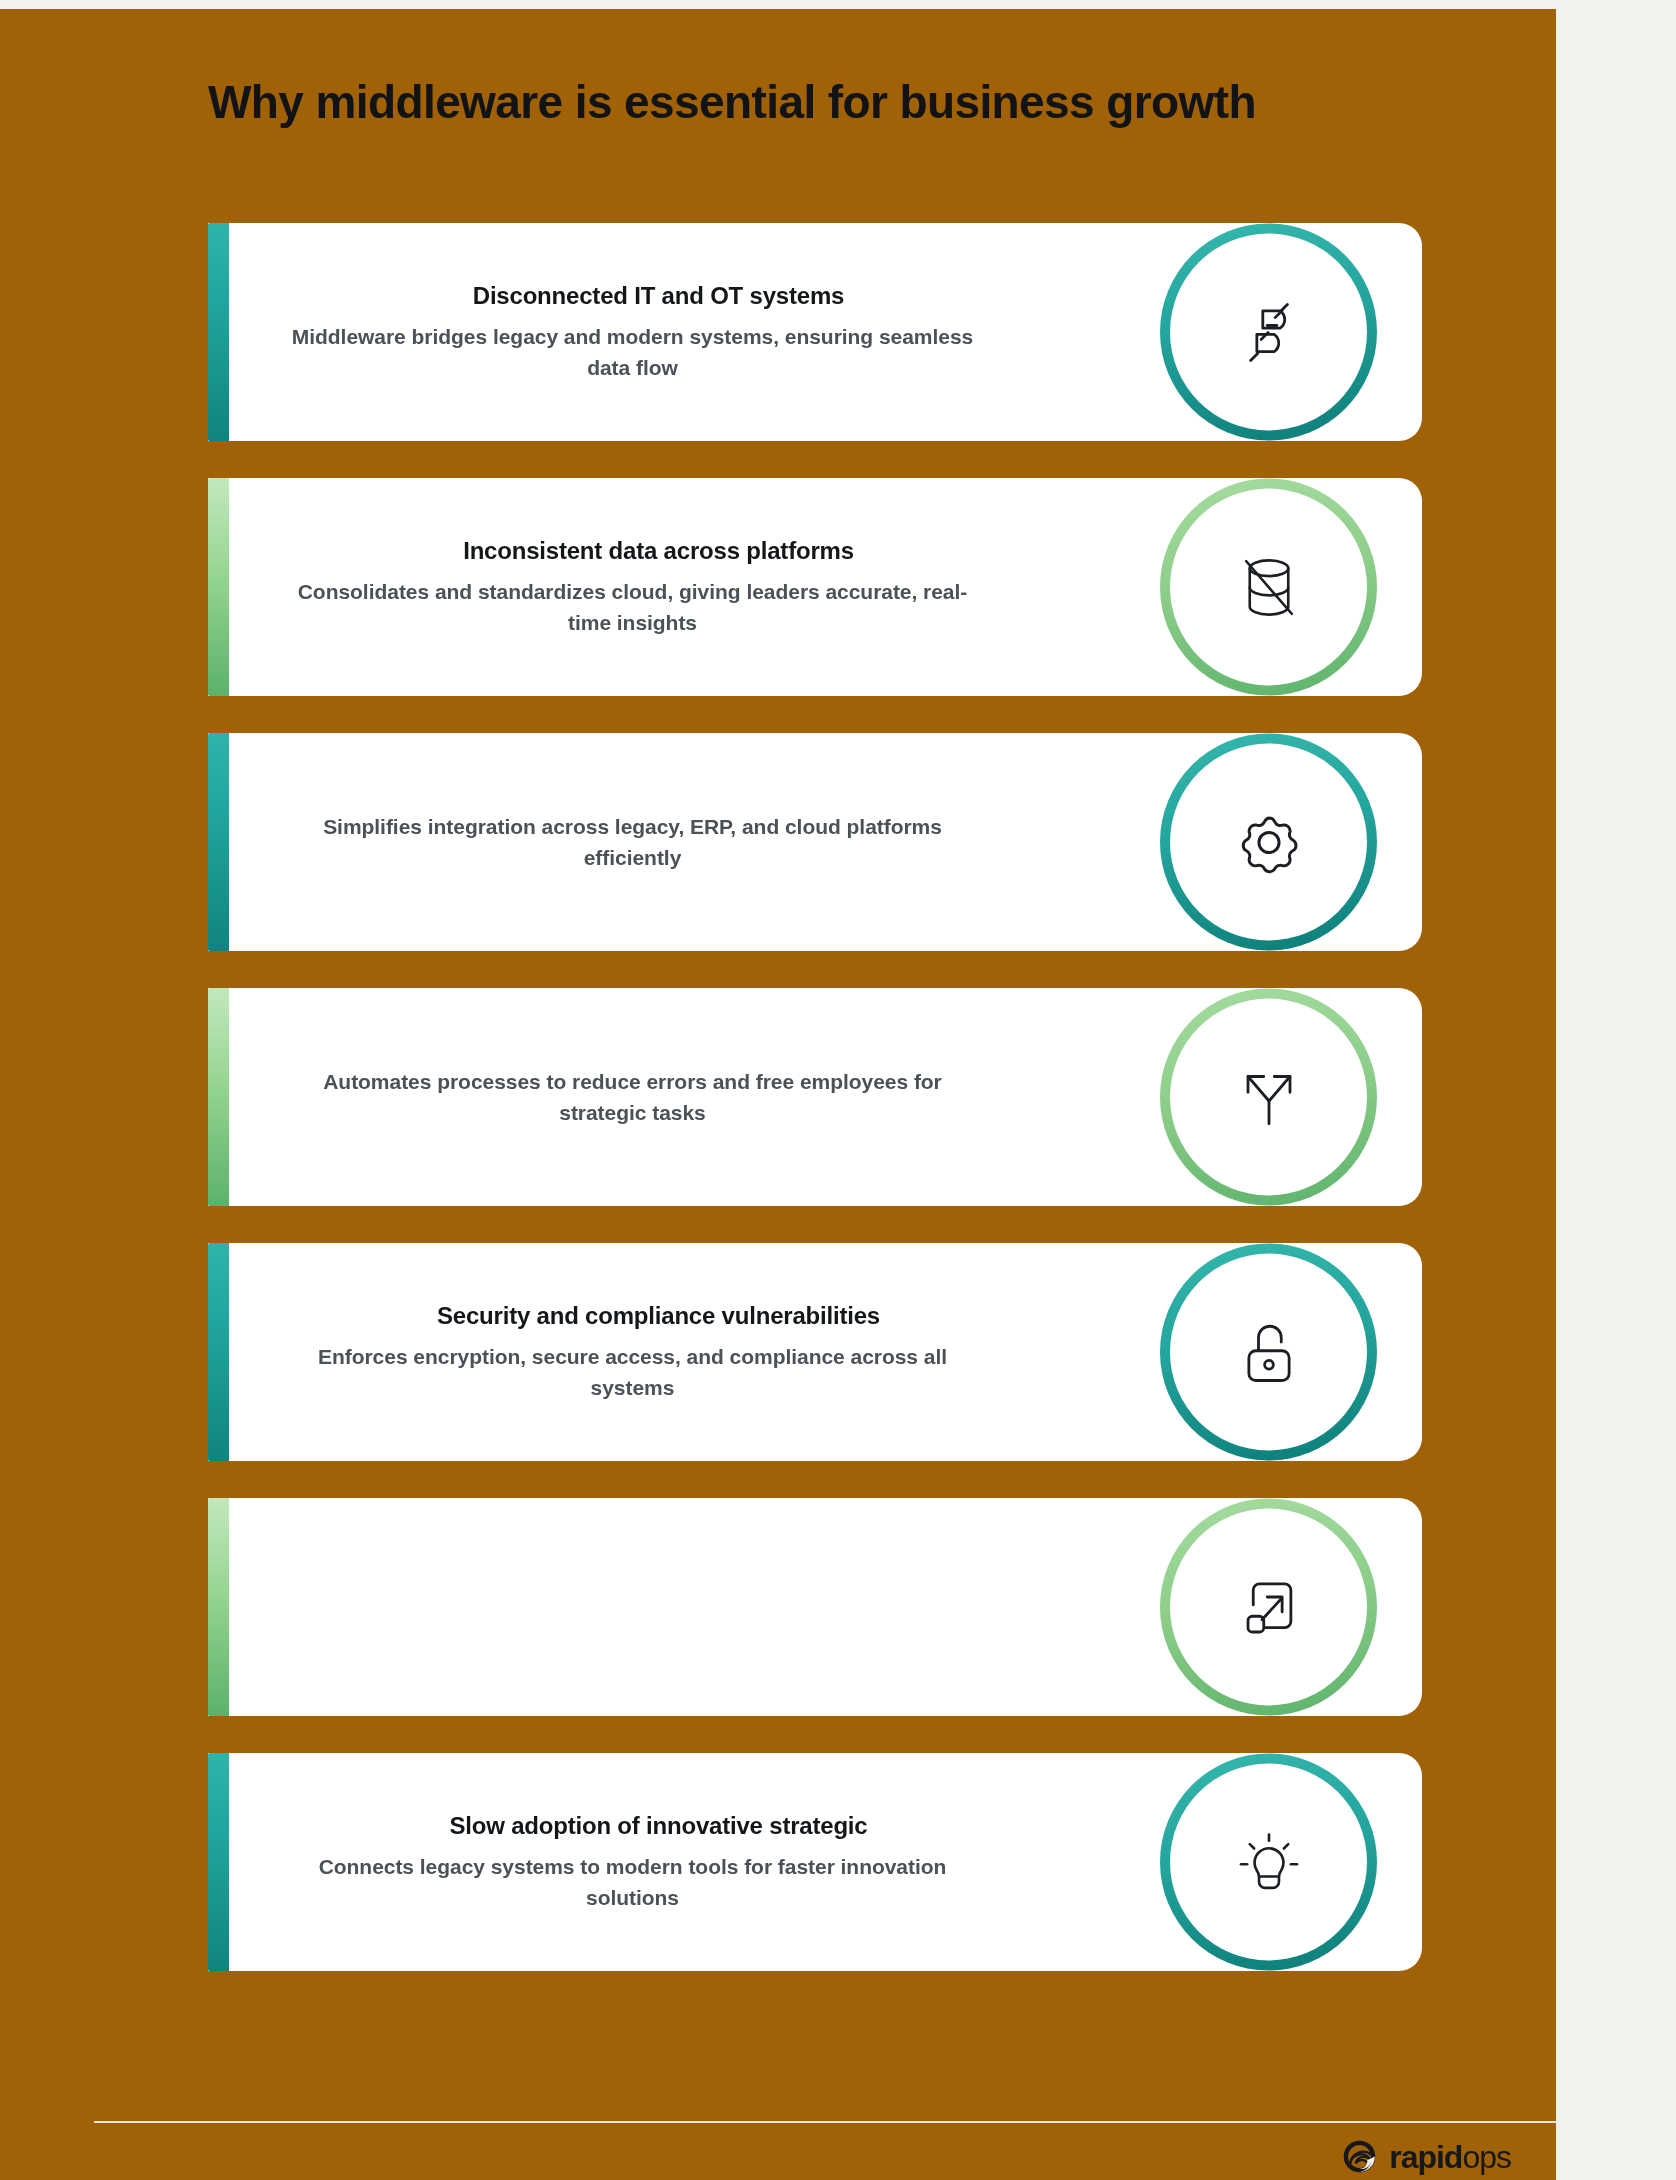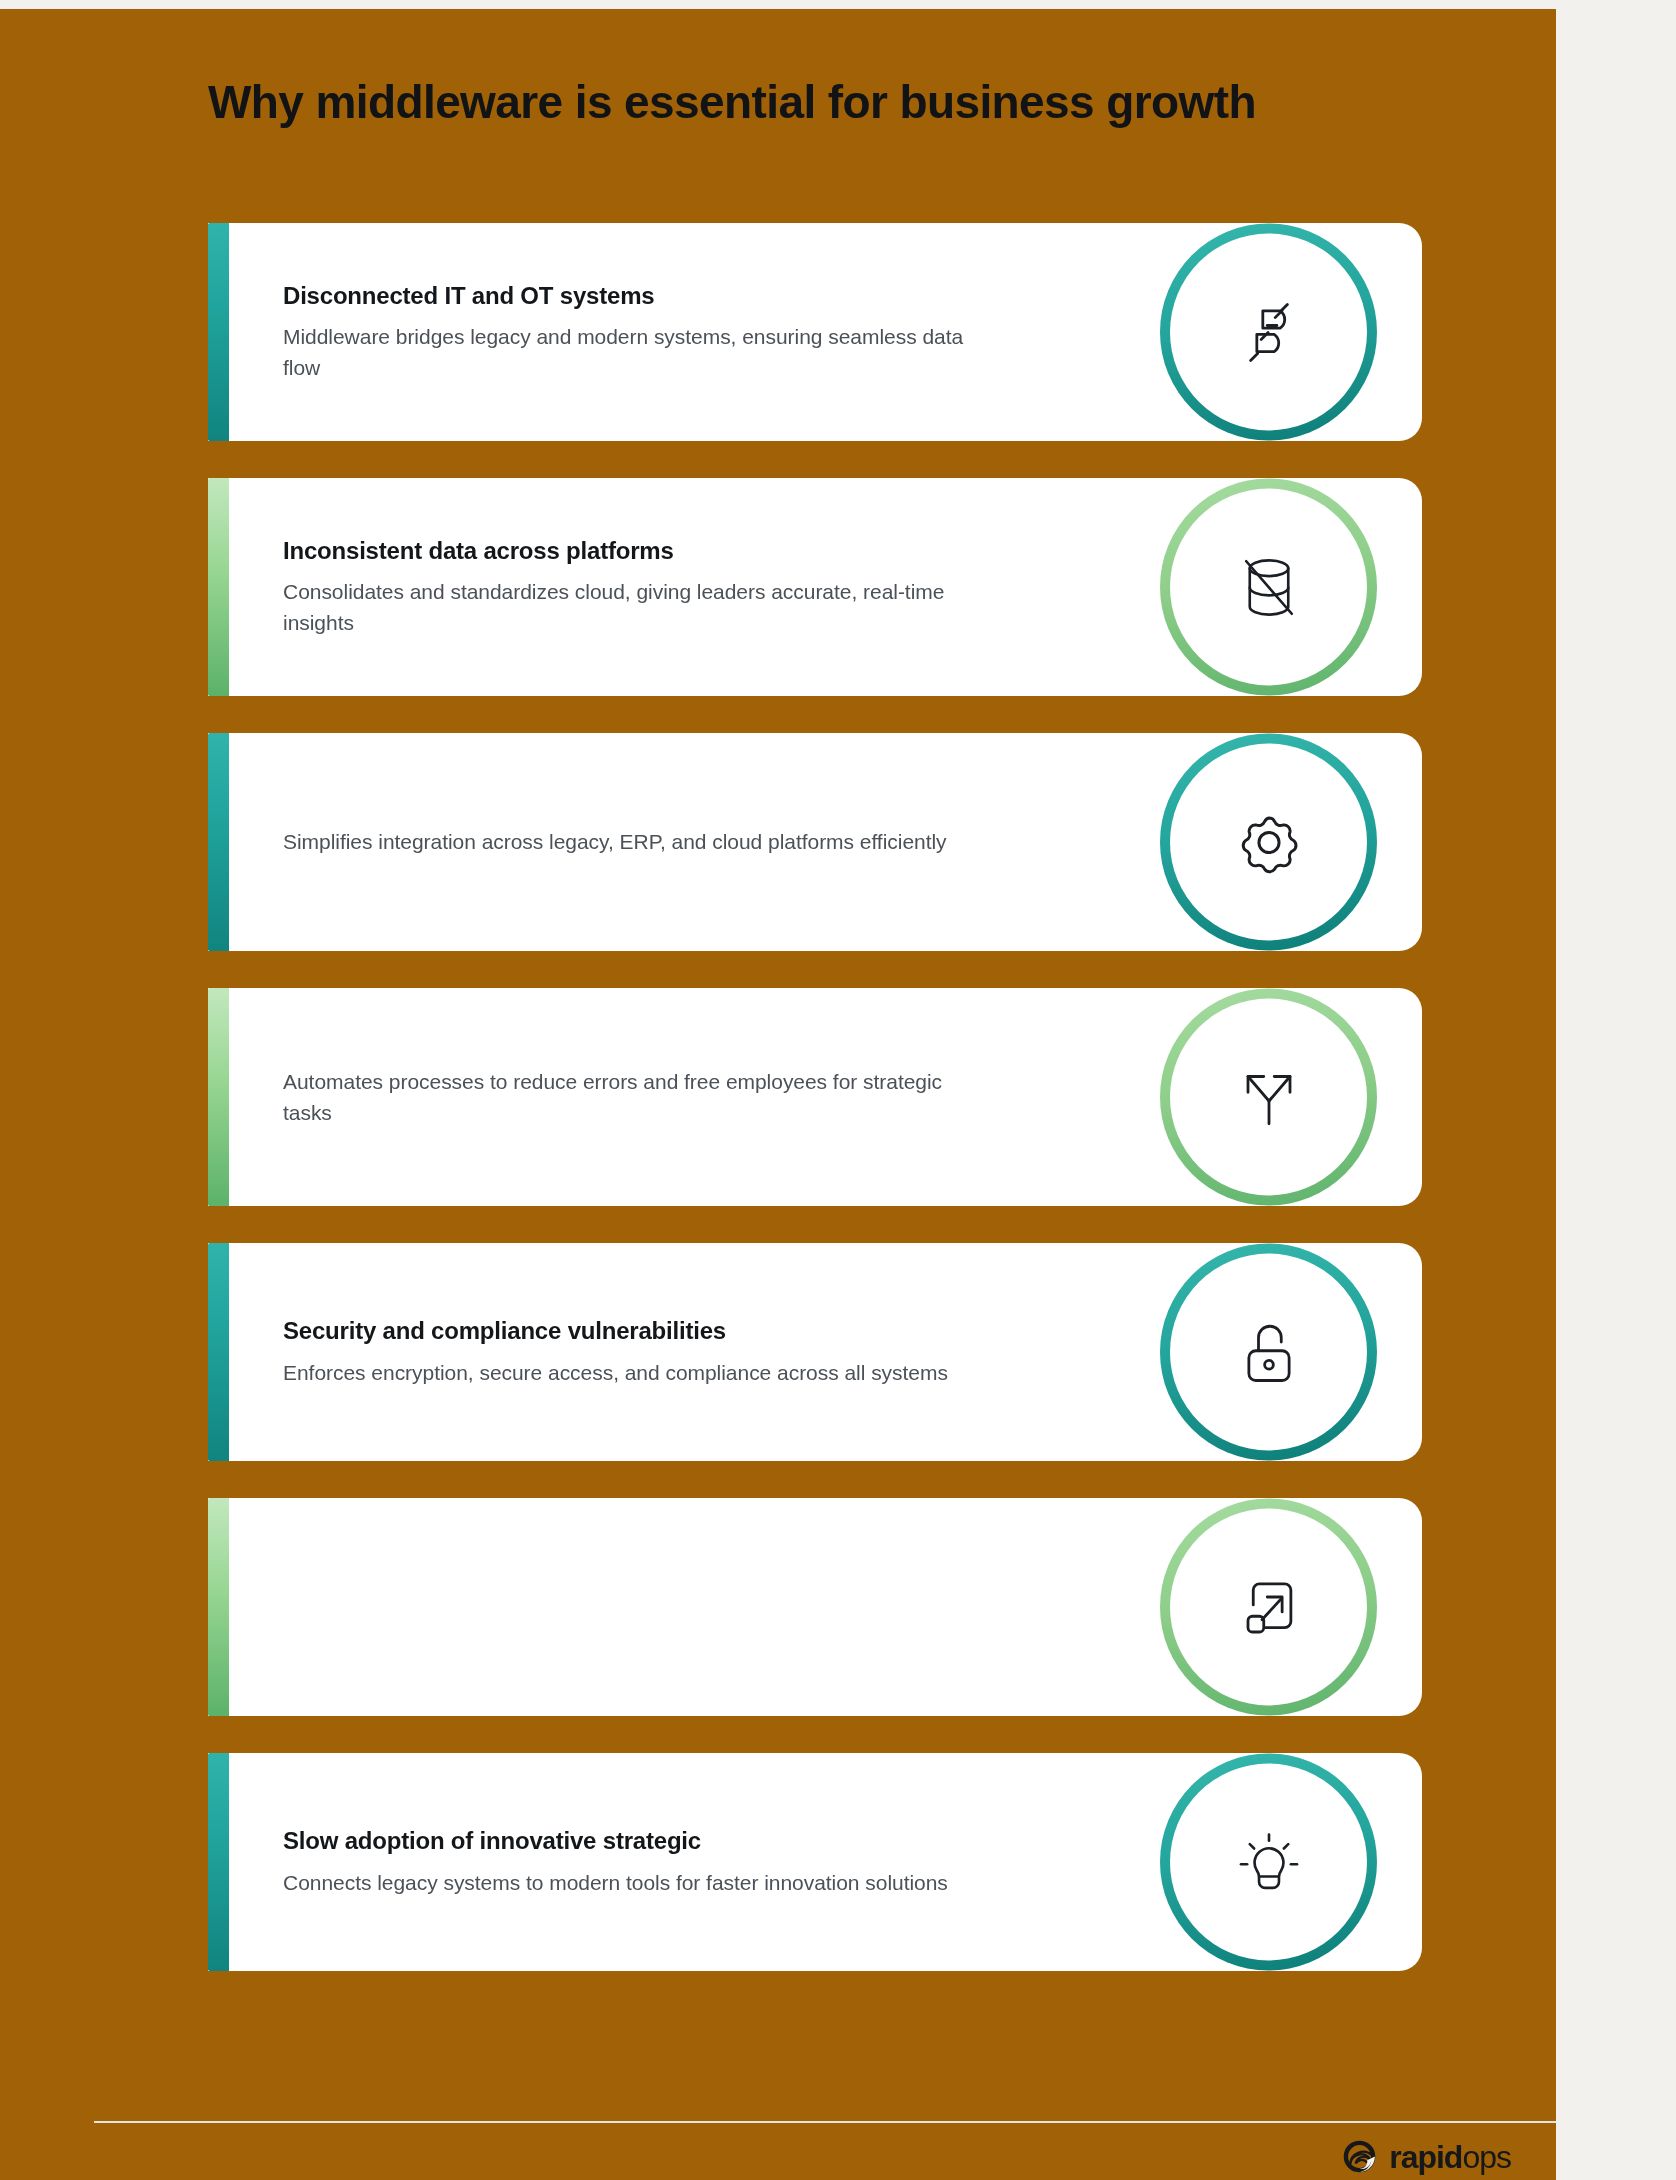--- a/index.html
+++ b/index.html
@@ -46,20 +46,21 @@
   }
 
   .card {
     position: relative;
     display: flex;
     align-items: center;
     height: 218px;
     background: #ffffff;
     border-radius: 0 23px 23px 0;
     overflow: visible;
+    text-align: center;
   }
 
   .accent-bar {
     position: absolute;
     left: 0;
     top: 0;
     width: 21px;
     height: 100%;
     border-radius: 1.7px 0 0 1.7px;
   }
@@ -76,21 +77,21 @@
     font-size: 24px;
     font-weight: 700;
     color: #14171a;
     letter-spacing: -0.2px;
     line-height: 1.25;
     margin-bottom: 10.5px;
   }
 
   .card-desc {
     font-size: 21px;
-    font-weight: 400;
+    font-weight: 700;
     color: #4b5157;
     line-height: 1.48;
     letter-spacing: -0.04px;
     max-width: 699px;
   }
 
   
   .icon-wrap {
     position: absolute;
     right: 45px;

